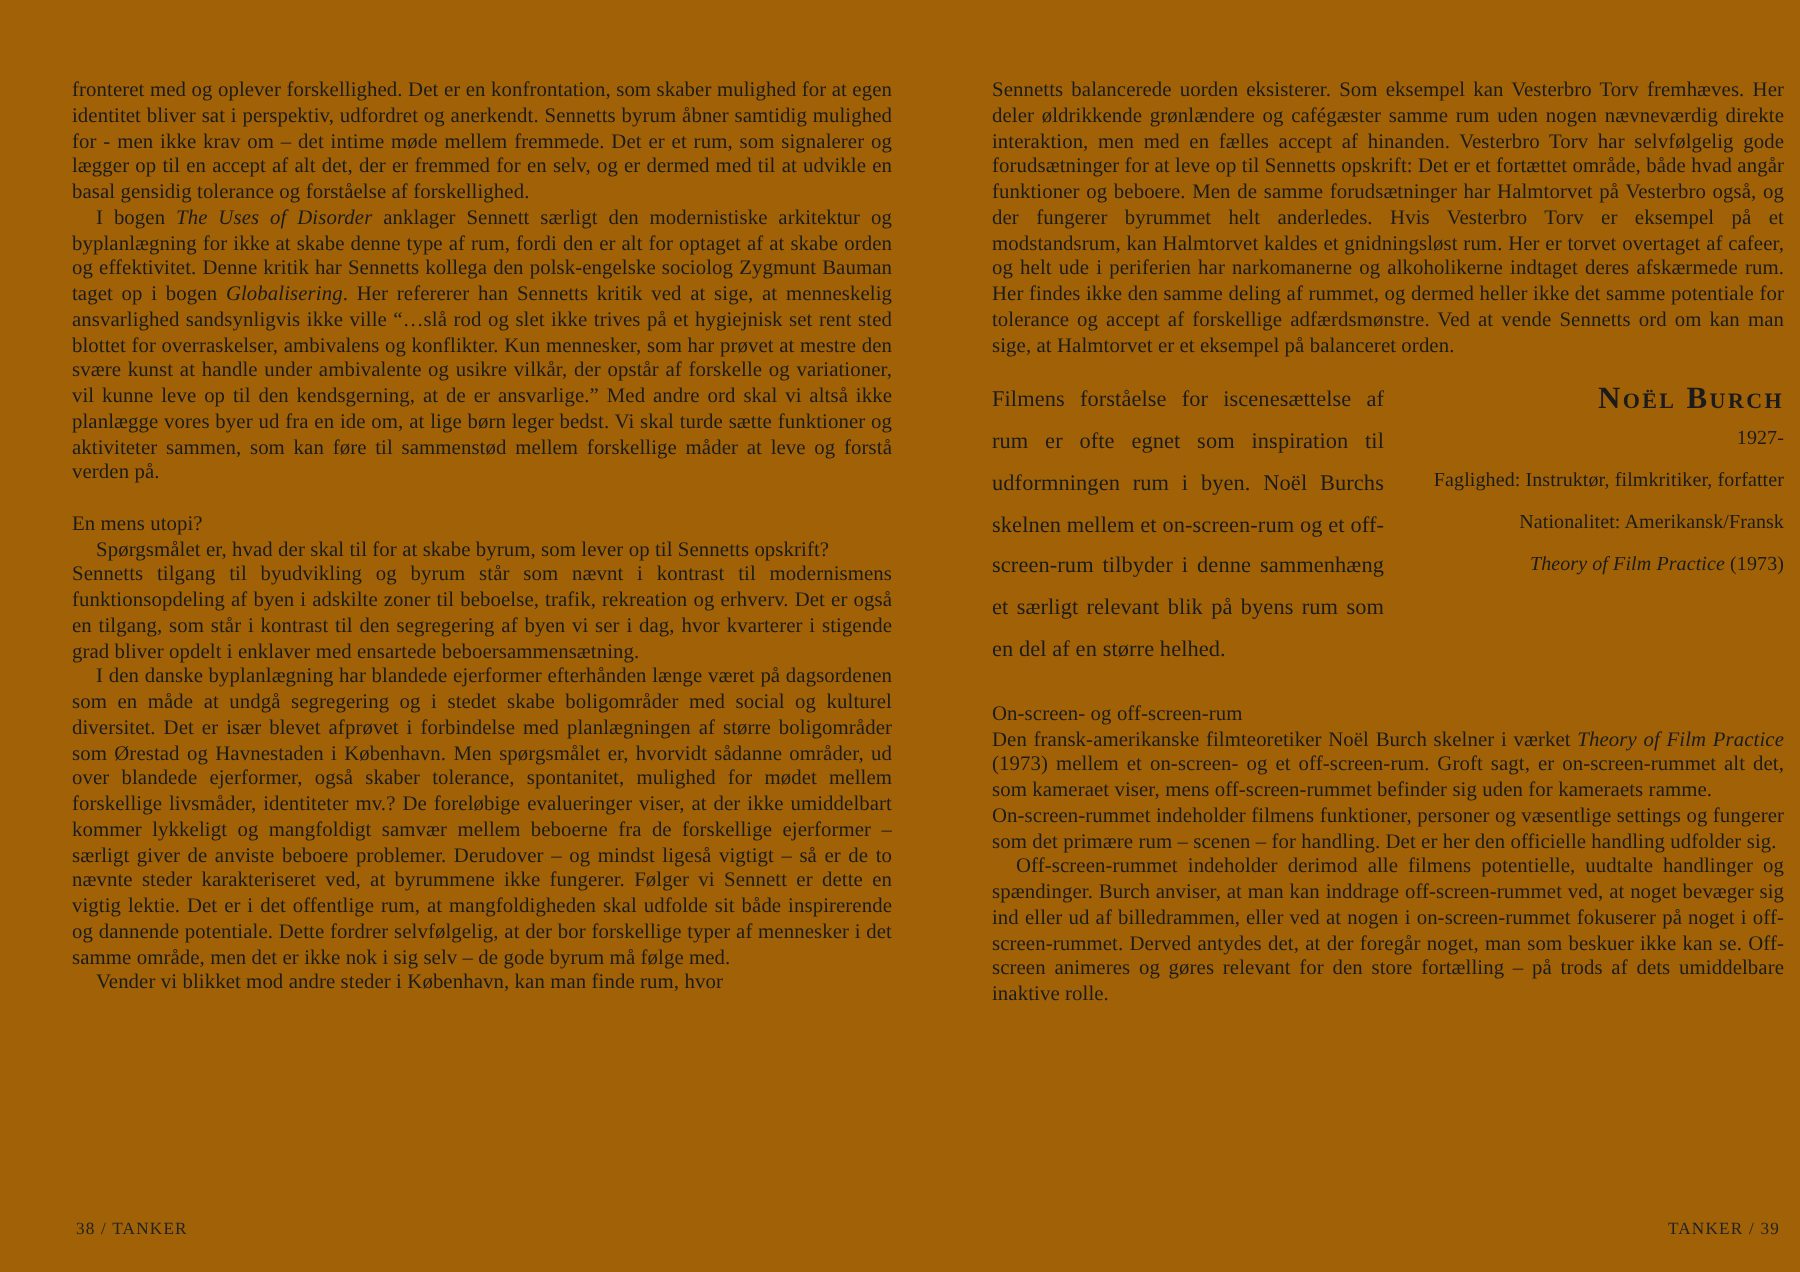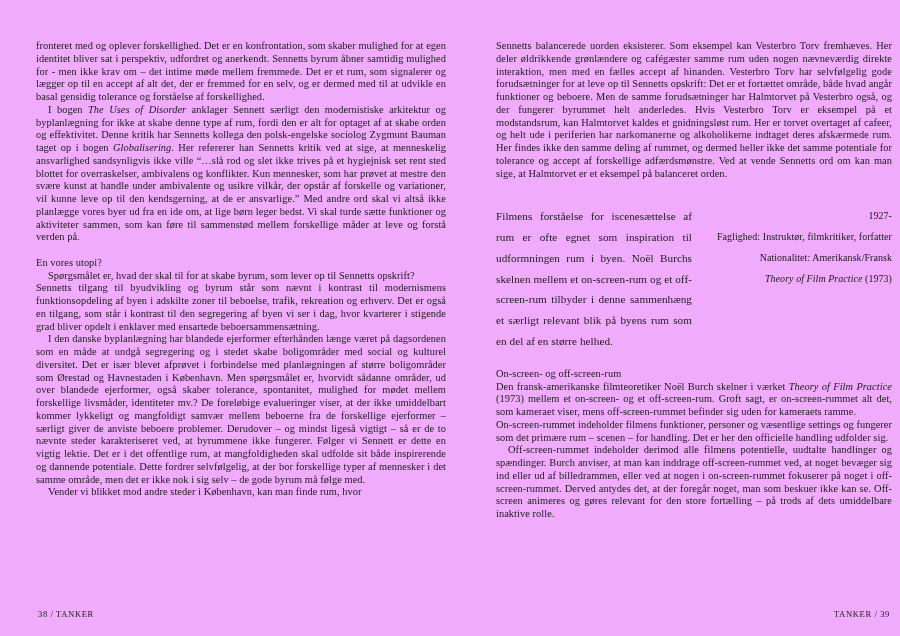--- a/index.html
+++ b/index.html
@@ -4,38 +4,38 @@
 <style>
   html,body { margin:0; padding:0; }
   body {
     width:900px; height:636px;
     background:#ffffff;
     font-family:"Liberation Serif","DejaVu Serif",serif;
     color:#1b1b1b;
     position:relative;
     overflow:hidden;
   }
-  .spread { position:absolute; inset:0; background:#f0abfc; }
+  .spread { position:absolute; inset:0; background:#a16207; }
   .page { position:absolute; top:0; height:636px; }
   .page-left  { left:36px;  width:410px; }
   .page-right { left:496px; width:396px; }
 
   .body-text {
     position:absolute; top:40px; left:0; right:0;
     font-size:10.4px; line-height:12.75px;
     text-align:justify;
     letter-spacing:0.05px;
   }
   p.para { margin:0; }
   p.indent { text-indent:12px; }
   .para-heading { margin:12.75px 0 0 0; }
 
   .profile-block {
     display:flex;
-    margin-top:26px;
+    margin-top:10px;
     margin-bottom:16px;
     align-items:flex-start;
   }
   .profile-intro {
     width:196px;
     font-size:11.2px;
     line-height:20.8px;
     text-align:justify;
   }
   .profile-card {
@@ -67,39 +67,40 @@
 </style>
 </head>
 <body>
 
 <div class="spread">
 
   <div class="page page-left">
     <div class="body-text">
         <p class="para">fronteret med og oplever forskellighed. Det er en konfrontation, som skaber mulighed for at egen identitet bliver sat i perspektiv, udfordret og anerkendt. Sennetts byrum åbner samtidig mulighed for - men ikke krav om – det intime møde mellem fremmede. Det er et rum, som signalerer og lægger op til en accept af alt det, der er fremmed for en selv, og er dermed med til at udvikle en basal gensidig tolerance og forståelse af forskellighed.</p>
         <p class="para indent">I bogen <i>The Uses of Disorder</i> anklager Sennett særligt den modernistiske arkitektur og byplanlægning for ikke at skabe denne type af rum, fordi den er alt for optaget af at skabe orden og effektivitet. Denne kritik har Sennetts kollega den polsk-engelske sociolog Zygmunt Bauman taget op i bogen <i>Globalisering</i>. Her refererer han Sennetts kritik ved at sige, at menneskelig ansvarlighed sandsynligvis ikke ville “…slå rod og slet ikke trives på et hygiejnisk set rent sted blottet for overraskelser, ambivalens og konflikter. Kun mennesker, som har prøvet at mestre den svære kunst at handle under ambivalente og usikre vilkår, der opstår af forskelle og variationer, vil kunne leve op til den kendsgerning, at de er ansvarlige.” Med andre ord skal vi altså ikke planlægge vores byer ud fra en ide om, at lige børn leger bedst. Vi skal turde sætte funktioner og aktiviteter sammen, som kan føre til sammenstød mellem forskellige måder at leve og forstå verden på.</p>
-        <div class="para-heading">En vores utopi?</div>
+        <div class="para-heading">En mens utopi?</div>
         <p class="para indent">Spørgsmålet er, hvad der skal til for at skabe byrum, som lever op til Sennetts opskrift?</p>
         <p class="para">Sennetts tilgang til byudvikling og byrum står som nævnt i kontrast til modernismens funktionsopdeling af byen i adskilte zoner til beboelse, trafik, rekreation og erhverv. Det er også en tilgang, som står i kontrast til den segregering af byen vi ser i dag, hvor kvarterer i stigende grad bliver opdelt i enklaver med ensartede beboersammensætning.</p>
         <p class="para indent">I den danske byplanlægning har blandede ejerformer efterhånden længe været på dagsordenen som en måde at undgå segregering og i stedet skabe boligområder med social og kulturel diversitet. Det er især blevet afprøvet i forbindelse med planlægningen af større boligområder som Ørestad og Havnestaden i København. Men spørgsmålet er, hvorvidt sådanne områder, ud over blandede ejerformer, også skaber tolerance, spontanitet, mulighed for mødet mellem forskellige livsmåder, identiteter mv.? De foreløbige evalueringer viser, at der ikke umiddelbart kommer lykkeligt og mangfoldigt samvær mellem beboerne fra de forskellige ejerformer – særligt giver de anviste beboere problemer. Derudover – og mindst ligeså vigtigt – så er de to nævnte steder karakteriseret ved, at byrummene ikke fungerer. Følger vi Sennett er dette en vigtig lektie. Det er i det offentlige rum, at mangfoldigheden skal udfolde sit både inspirerende og dannende potentiale. Dette fordrer selvfølgelig, at der bor forskellige typer af mennesker i det samme område, men det er ikke nok i sig selv – de gode byrum må følge med.</p>
         <p class="para indent">Vender vi blikket mod andre steder i København, kan man finde rum, hvor</p>
       </div>
     <div class="footer footer-left">38 / TANKER</div>
   </div>
 
   <div class="page page-right">
     <div class="body-text">
 
       <div>
           <p class="para">Sennetts balancerede uorden eksisterer. Som eksempel kan Vesterbro Torv fremhæves. Her deler øldrikkende grønlændere og cafégæster samme rum uden nogen nævneværdig direkte interaktion, men med en fælles accept af hinanden. Vesterbro Torv har selvfølgelig gode forudsætninger for at leve op til Sennetts opskrift: Det er et fortættet område, både hvad angår funktioner og beboere. Men de samme forudsætninger har Halmtorvet på Vesterbro også, og der fungerer byrummet helt anderledes. Hvis Vesterbro Torv er eksempel på et modstandsrum, kan Halmtorvet kaldes et gnidningsløst rum. Her er torvet overtaget af cafeer, og helt ude i periferien har narkomanerne og alkoholikerne indtaget deres afskærmede rum. Her findes ikke den samme deling af rummet, og dermed heller ikke det samme potentiale for tolerance og accept af forskellige adfærdsmønstre. Ved at vende Sennetts ord om kan man sige, at Halmtorvet er et eksempel på balanceret orden.</p>
         </div>
 
       <div class="profile-block">
         <div class="profile-intro">Filmens forståelse for iscenesættelse af rum er ofte egnet som inspiration til udformningen rum i byen. Noël Burchs skelnen mellem et on-screen-rum og et off-screen-rum tilbyder i denne sammenhæng et særligt relevant blik på byens rum som en del af en større helhed.</div>
         <div class="profile-card">
+          <div class="profile-name">Noël Burch</div>
           <div class="profile-years">1927-</div>
           <div>
               <div class="detail-line">Faglighed: Instruktør, filmkritiker, forfatter</div>
               <div class="detail-line">Nationalitet: Amerikansk/Fransk</div>
               <div class="detail-line"><i>Theory of Film Practice</i> (1973)</div>
             </div>
         </div>
       </div>
 
       <div>

